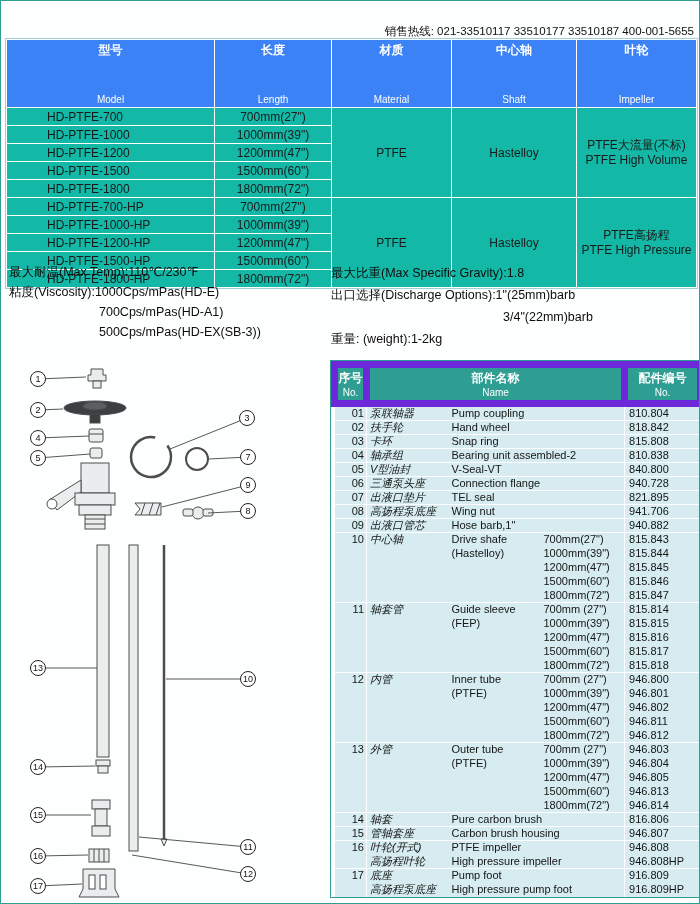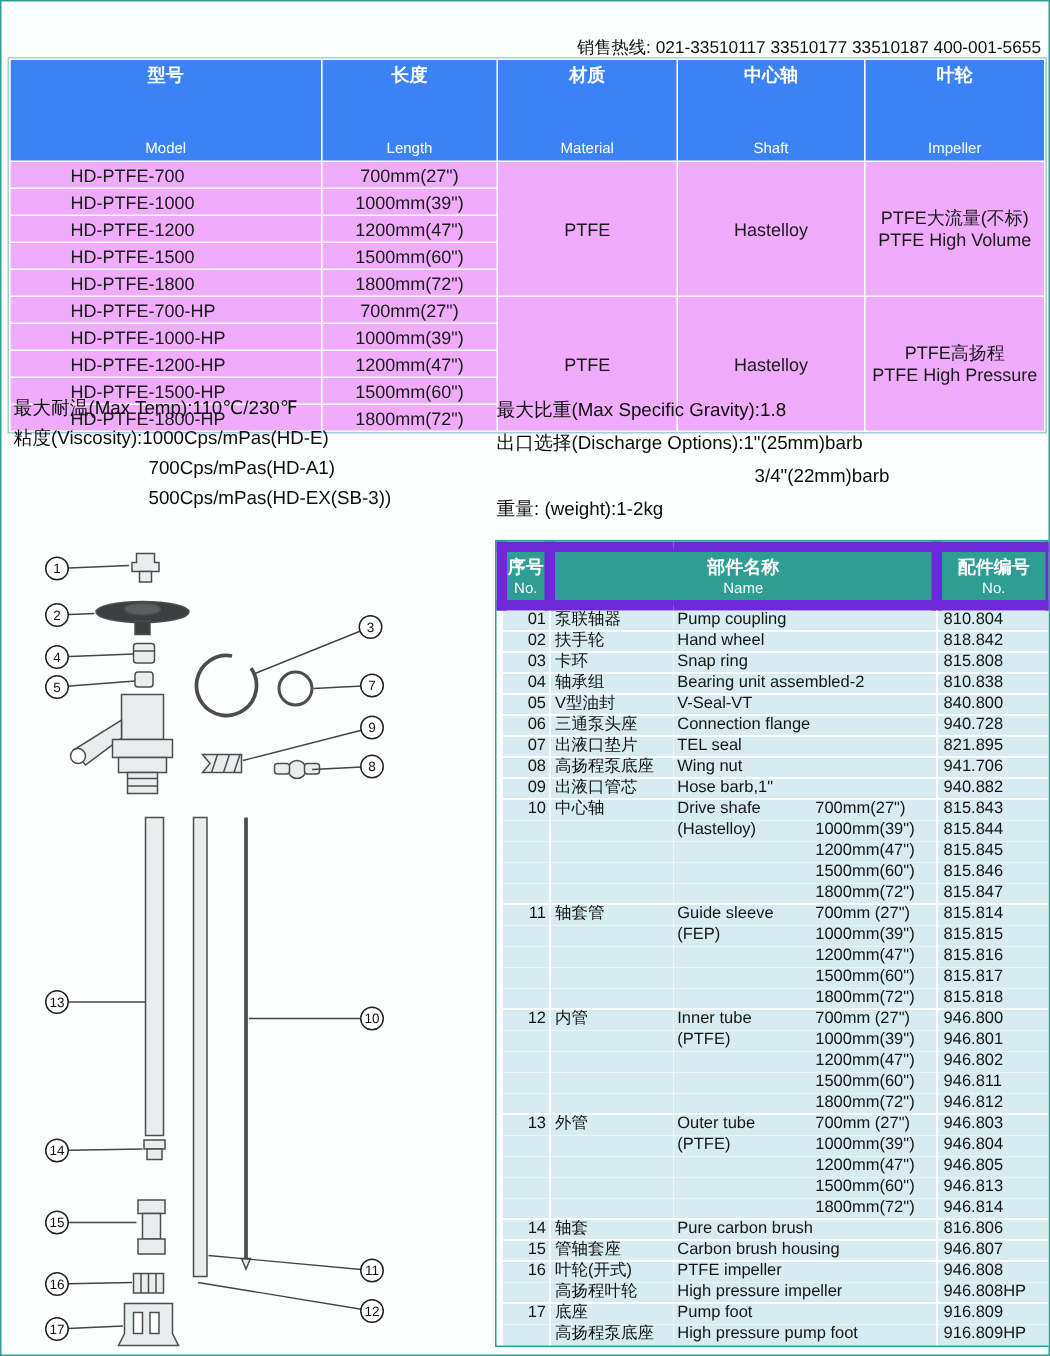--- a/index.html
+++ b/index.html
@@ -9,36 +9,36 @@
 
   .titlebar { position:absolute; left:0; top:0; width:100%; height:22px; background:#2e9d92;
               color:#fff; font-size:15px; font-weight:bold; line-height:22px; padding-left:6px; letter-spacing:.5px; }
   .hotline { position:absolute; top:23px; right:5px; font-size:11.5px; color:#111; }
 
   table { border-collapse:collapse; table-layout:fixed; }
   .spec-table { position:absolute; top:38px; left:5px; width:690px; outline:1px solid #9fd0d4; }
   .spec-table th { background:#3b82f6; color:#fff; border:1px solid #fff; padding:2px 0; }
   .spec-table th .zh { font-size:12px; font-weight:bold; }
   .spec-table th .en { font-size:10px; font-weight:normal;margin-top:35px; }
-  .spec-table td { background:#f0abfc; border:1px solid #fff; text-align:center; font-size:12px; height:18px; padding:0 2px; color:#1a1a1a; }
+  .spec-table td { background:#14b8a6; border:1px solid #fff; text-align:center; font-size:12px; height:18px; padding:0 2px; color:#1a1a1a; }
   .spec-table td.model { text-align:left; padding-left:40px; }
   .spec-table td.mat div { line-height:15px; }
 
   .specs-left  { position:absolute; top:261px; left:8px;  font-size:12.5px; line-height:20px; color:#0d0d0d; }
   .specs-left .indent { padding-left:90px; }
   .specs-right { position:absolute; top:261px; left:330px; font-size:12.5px; line-height:22px; color:#0d0d0d; }
   .specs-right .indent { padding-left:172px; }
 
   .parts-table { position:absolute; top:360px; left:330px; width:366px; outline:1px solid #2e9d92; }
   .parts-table th { background:#2e9d92; color:#fff; border:7px solid #6d28d9; padding:2px 0;margin-left:48px; }
   .parts-table th .zh { font-size:12px; font-weight:bold; }
   .parts-table th .en { font-size:10px; font-weight:normal; }
   .parts-table td { background:#d6ecf0; font-size:11px; color:#151515; height:14px; line-height:13px; padding:0 2px; white-space:nowrap; overflow:hidden; }
   .parts-table td.no   { text-align:right; border-right:1px solid #fff; }
-  .parts-table td.zh   { padding-left:3px; }
+  .parts-table td.zh   { padding-left:3px;font-style:italic; }
   .parts-table td.en   { padding-left:3px; }
   .parts-table td.size { padding-left:2px; }
   .parts-table td.code { border-left:1px solid #fff; padding-left:4px; }
   .parts-table tr.sep td { border-top:1px solid #fff; }
 
   .diagram { position:absolute; left:4px; top:362px; width:322px; height:540px; }
   .leader { stroke:#444; stroke-width:.9; }
   .callout { fill:#fff; stroke:#222; stroke-width:1; }
   .callout-num { font:9px "Liberation Sans",sans-serif; text-anchor:middle; fill:#111; }
 </style>

